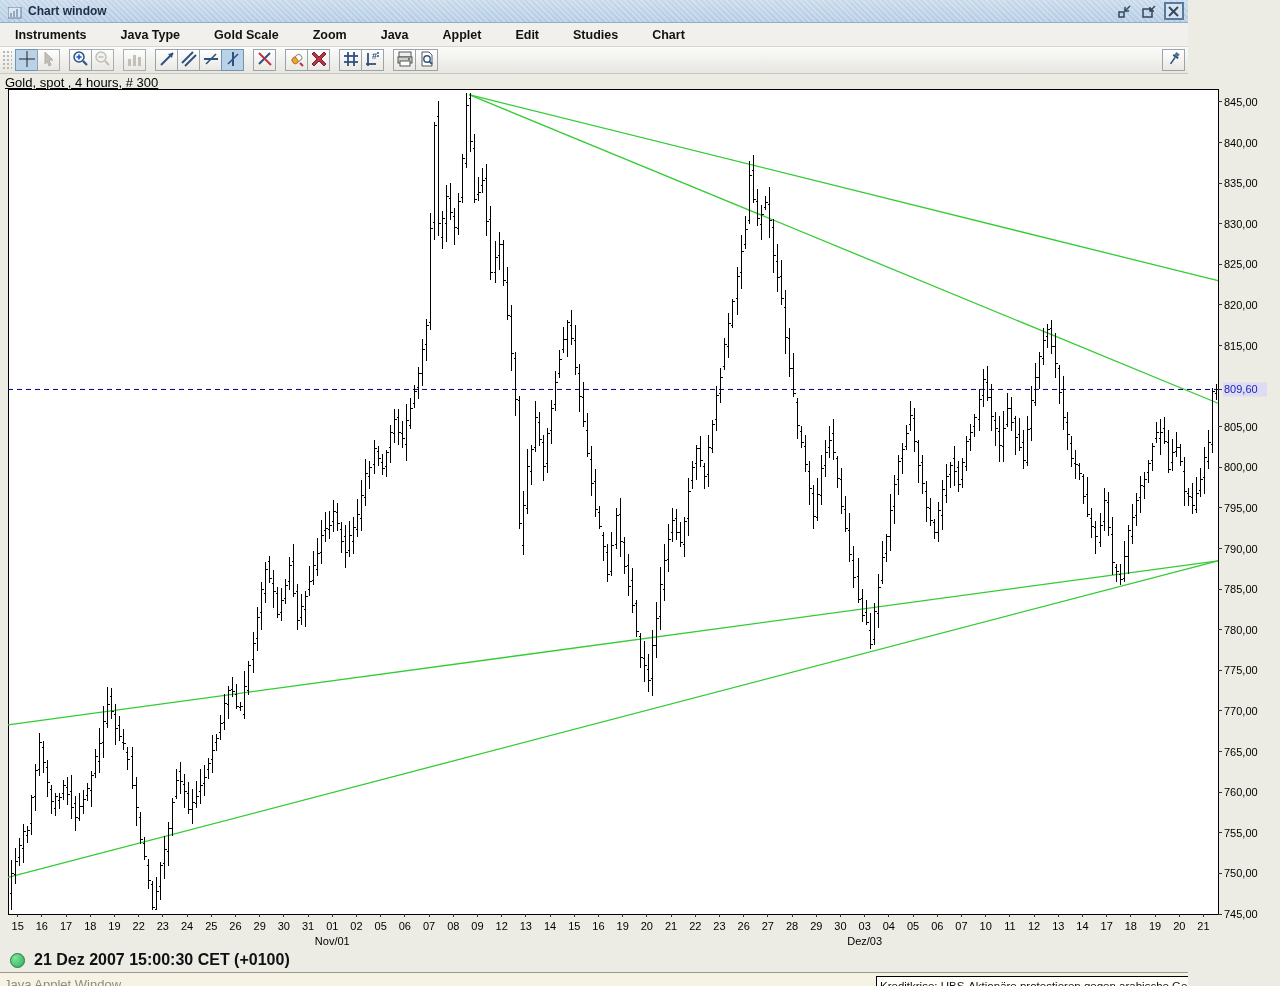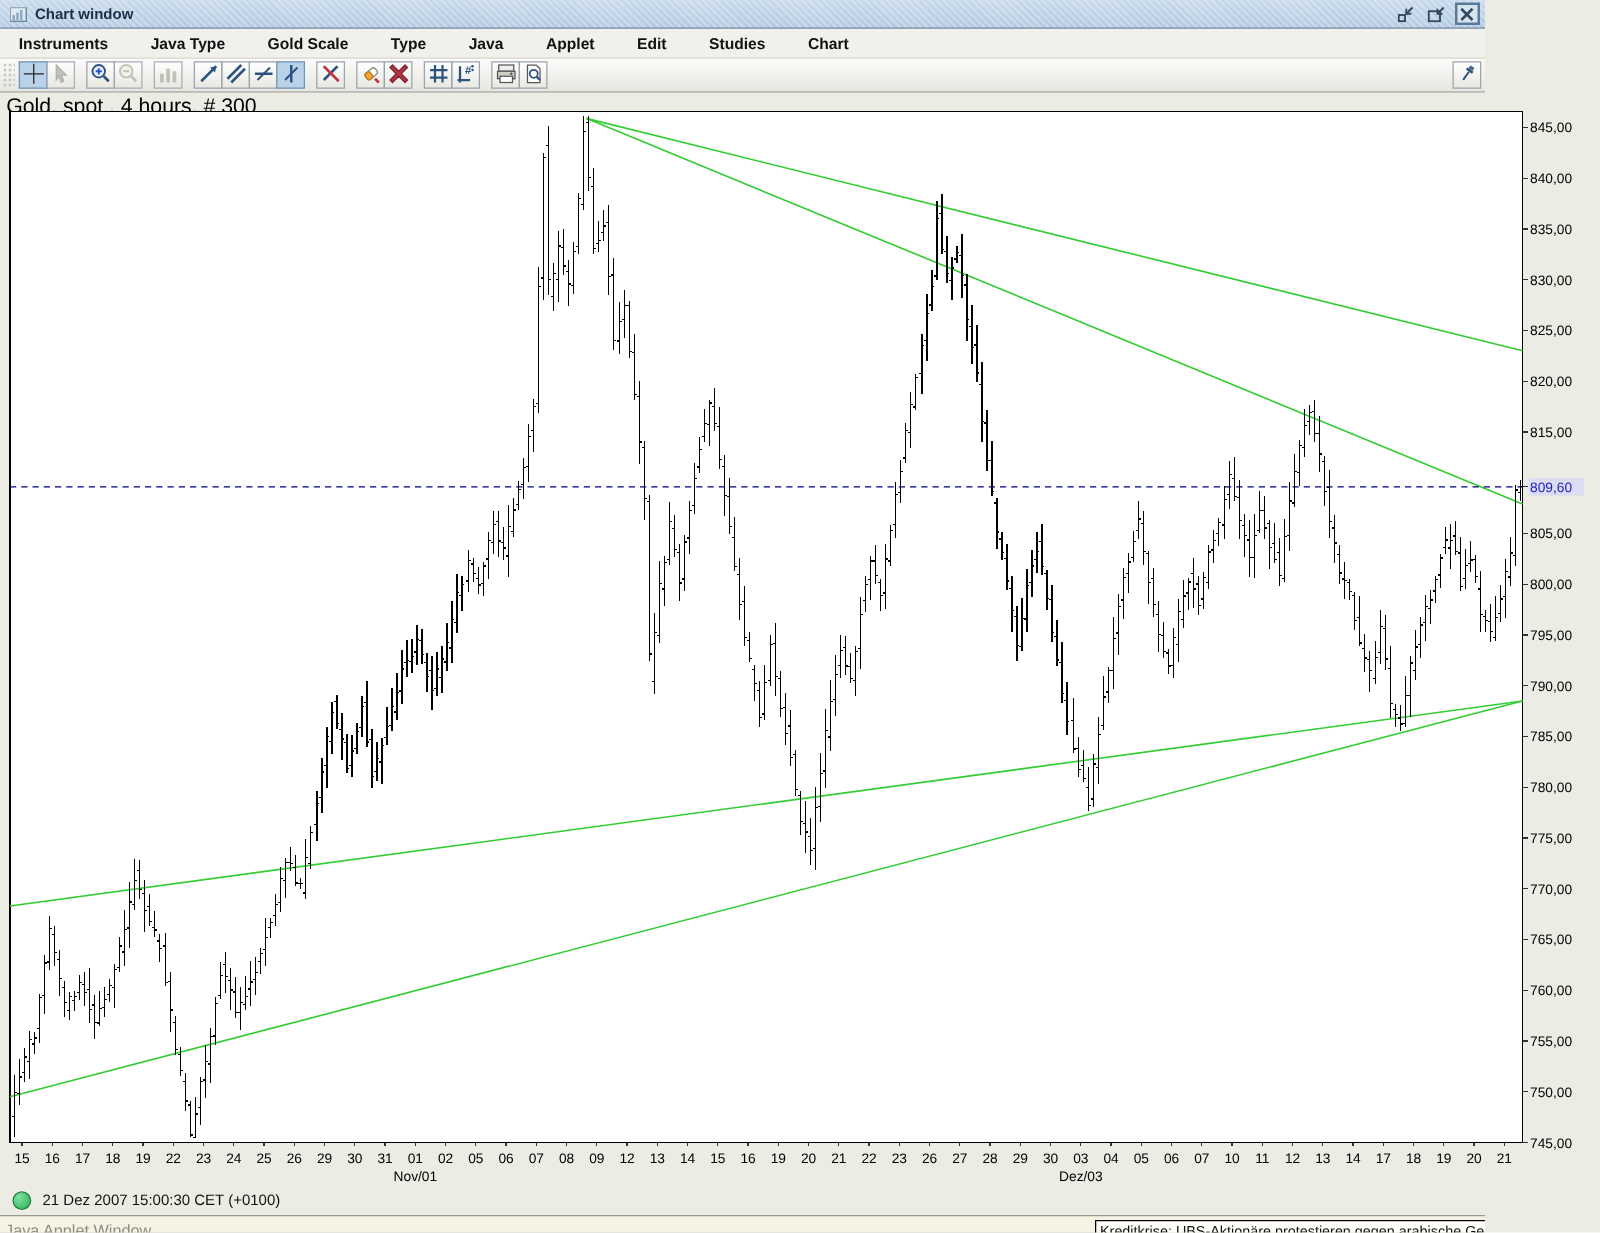--- a/index.html
+++ b/index.html
@@ -1,18 +1,18 @@
 <!DOCTYPE html>
 <html><head>
 <meta charset="utf-8">
 <style>
   html,body{margin:0;padding:0;}
   body{width:1280px;height:986px;overflow:hidden;background:#ecebe4;
        font-family:"Liberation Sans",sans-serif;-webkit-font-smoothing:none;}
-  .window{position:relative;width:1188px;height:986px;background:#737373;}
+  .window{position:relative;width:1188px;height:986px;background:#14532d;}
 
   
   .titlebar{height:22px;background:
       repeating-linear-gradient(45deg, rgba(255,255,255,.25) 0 2px, rgba(0,0,0,0) 2px 4px),
       linear-gradient(#c7d9eb,#b3cbe2);
       display:flex;align-items:center;border-bottom:1px solid #93aec7;position:relative;}
   .ticon{width:14px;height:12px;margin:0 6px 0 8px;display:inline-block;}
   .ttext{font-size:12px;font-weight:bold;color:#1d2e49;}
   .tbtns{position:absolute;right:4px;top:2px;display:flex;gap:6px;align-items:center;}
   .tb{width:18px;height:17px;background:transparent;border:none;padding:0;cursor:pointer;
@@ -32,28 +32,28 @@
            background-size:4px 4px;}
   .tbtn{width:23px;height:22px;border:1px solid #9aa4ad;background:linear-gradient(#ffffff,#e9e8e2);
         padding:0;margin-left:-1px;display:flex;align-items:center;justify-content:center;cursor:pointer;}
   .tbtn.gap{margin-left:9px;}
   .tbtn.selected{background:#b9d2e8;border-color:#6f94b5;}
   .tbtn.disabled{opacity:.85;cursor:default;}
   .pinbtn{position:absolute;right:3px;top:2px;}
 
   
   .chartblock{position:relative;width:1280px;height:874px;background:#ecebe4;}
-  .chart-label{position:absolute;left:5px;top:1px;font-size:17px;color:#000;}
+  .chart-label{position:absolute;left:5px;top:1px;font-size:13px;color:#000;text-decoration:underline;}
   #chart-svg{position:absolute;left:0;top:0;}
 
   
   .statusrow{height:24px;display:flex;align-items:center;background:#ecebe4;}
   .statusdot{width:13px;height:13px;border-radius:50%;margin:0 9px 0 10px;
              background:radial-gradient(circle at 4px 4px,#7fe3a0,#2eae54);border:1px solid #1c7a3a;}
-  .statustext{font-size:12px;font-weight:normal;color:#111;}
+  .statustext{font-size:16px;font-weight:bold;color:#111;}
 
   
   .banner{height:17px;background:#f6f3e4;border-top:1px solid #9b9a90;position:relative;overflow:hidden;}
   .banner-text{position:absolute;left:4px;top:4px;font-size:13px;color:#8d8c80;}
   .ticker{position:absolute;left:876px;top:3px;width:386px;height:20px;background:#fffef8;
           border:1px solid #000;overflow:hidden;white-space:nowrap;}
   .ticker-text{font-size:11.5px;color:#111;padding:3px 0 0 3px;display:block;}
 </style>
 </head>
 <body>
@@ -91,21 +91,21 @@
             <line x1="10" y1="1" x2="1" y2="10" stroke="#33475e" stroke-width="2"></line>
           </svg>
       </button>
     </span>
   </div>
 
   <div class="menubar" id="menubar">
       <span class="menu-item">Instruments</span>
       <span class="menu-item">Java Type</span>
       <span class="menu-item">Gold Scale</span>
-      <span class="menu-item">Type</span>
+      <span class="menu-item">Zoom</span>
       <span class="menu-item">Java</span>
       <span class="menu-item">Applet</span>
       <span class="menu-item">Edit</span>
       <span class="menu-item">Studies</span>
       <span class="menu-item">Chart</span>
     </div>
 
   <div class="toolbar" id="toolbar">
     <span class="gripper"></span>
   <button class="tbtn selected">

